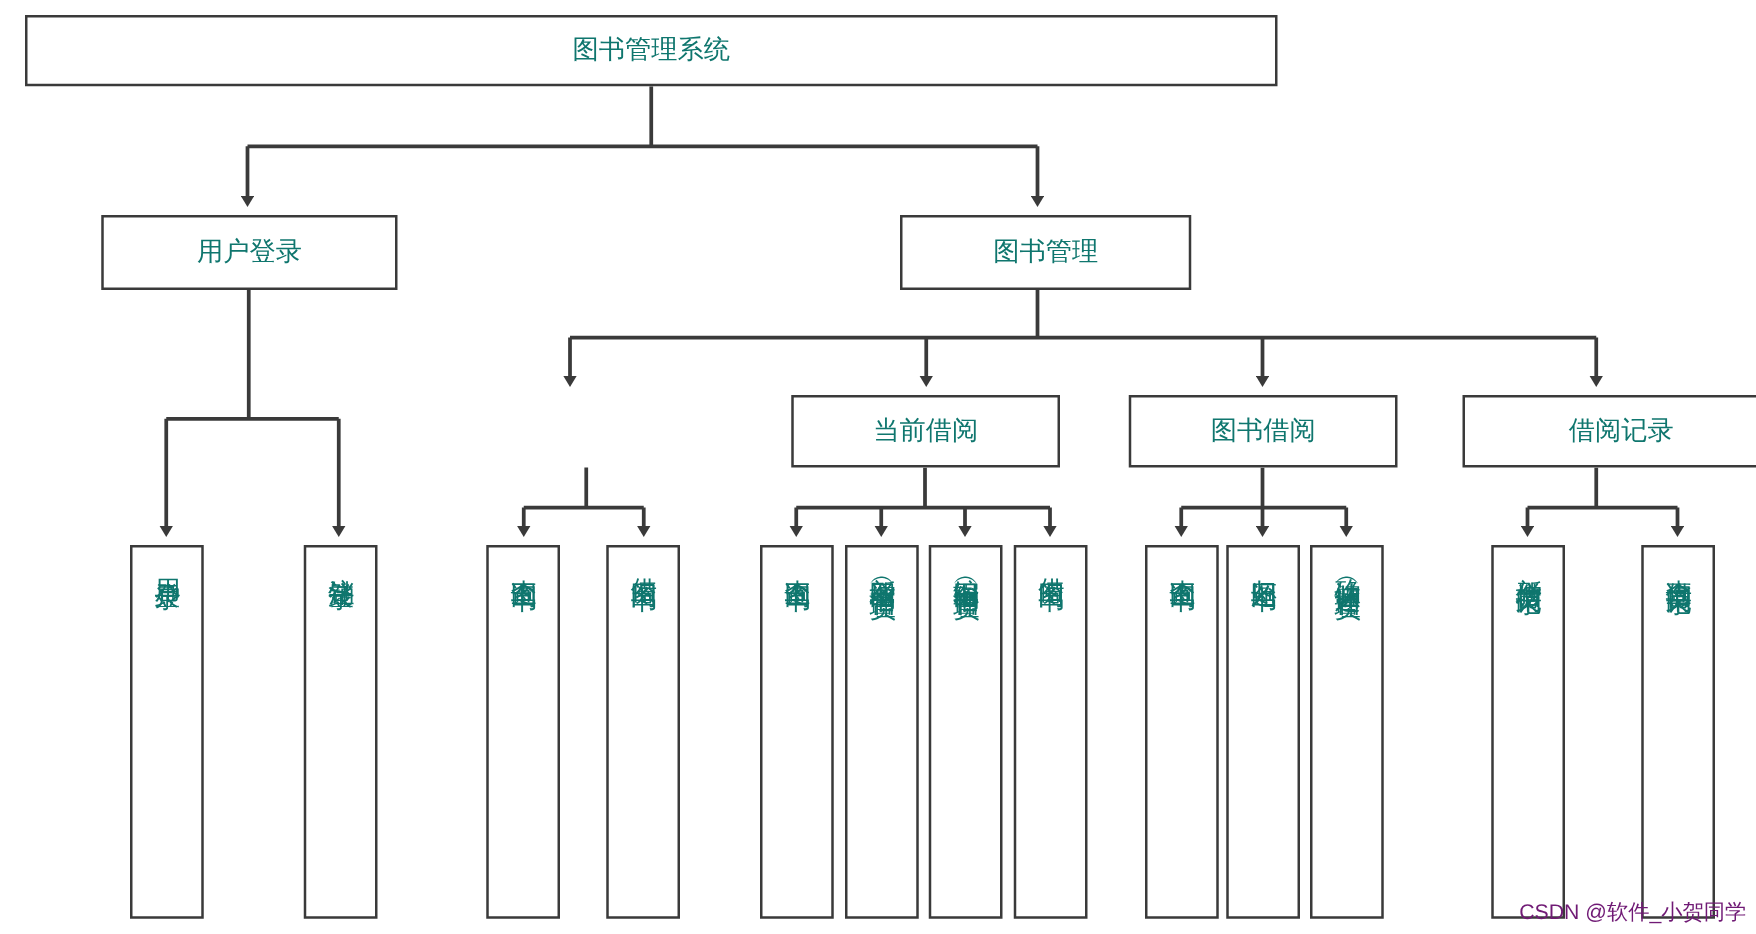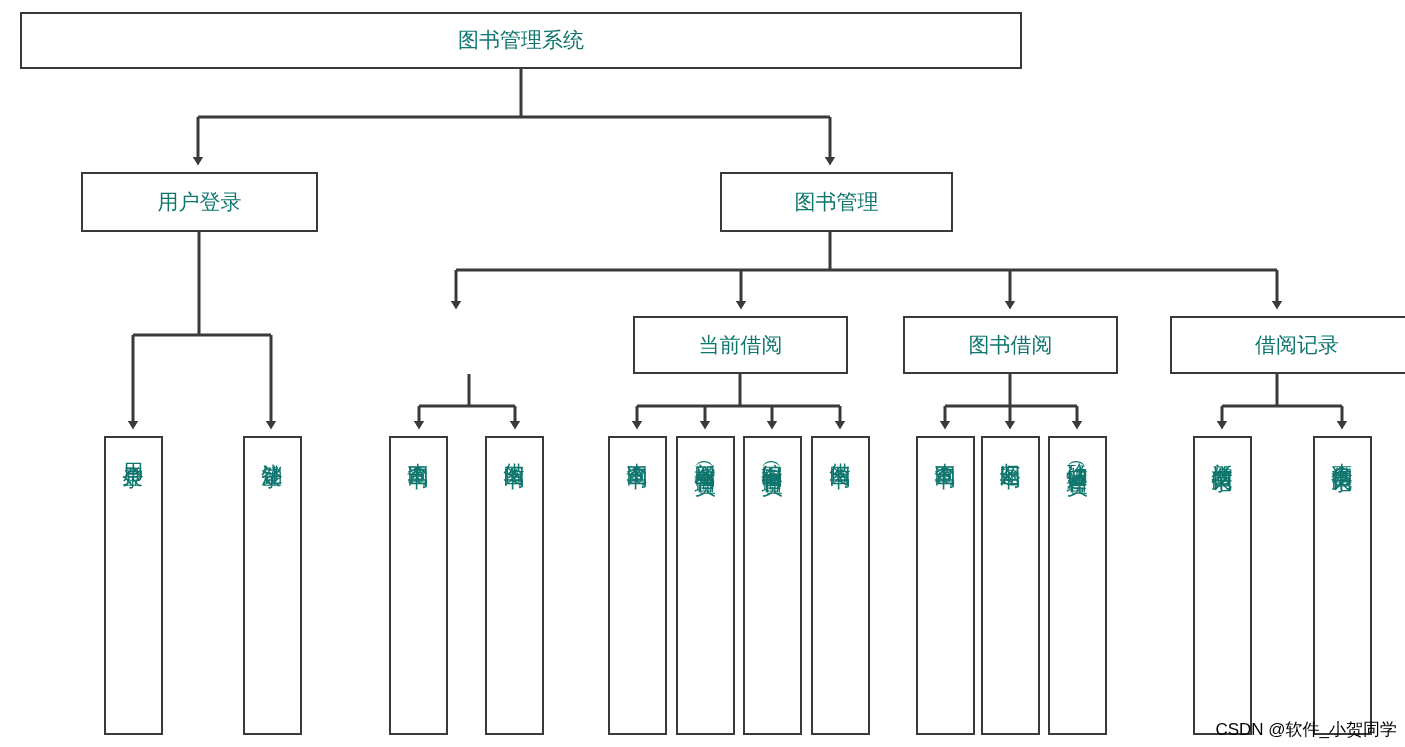--- a/index.html
+++ b/index.html
@@ -51,21 +51,21 @@
     text-orientation: upright;
     font-size: 21px;
     letter-spacing: 2px;
     line-height: 1;
   }
   #watermark {
     position: absolute;
     right: 8px;
     bottom: 6px;
     font-size: 17px;
-    color: #000000;
+    color: #701a75;
     z-index: 6;
     white-space: nowrap;
   }
 </style>
 </head>
 <body>
 
 <div id="canvas">
 
   <svg class="connectors" viewBox="0 0 1405 747" xmlns="http://www.w3.org/2000/svg">

